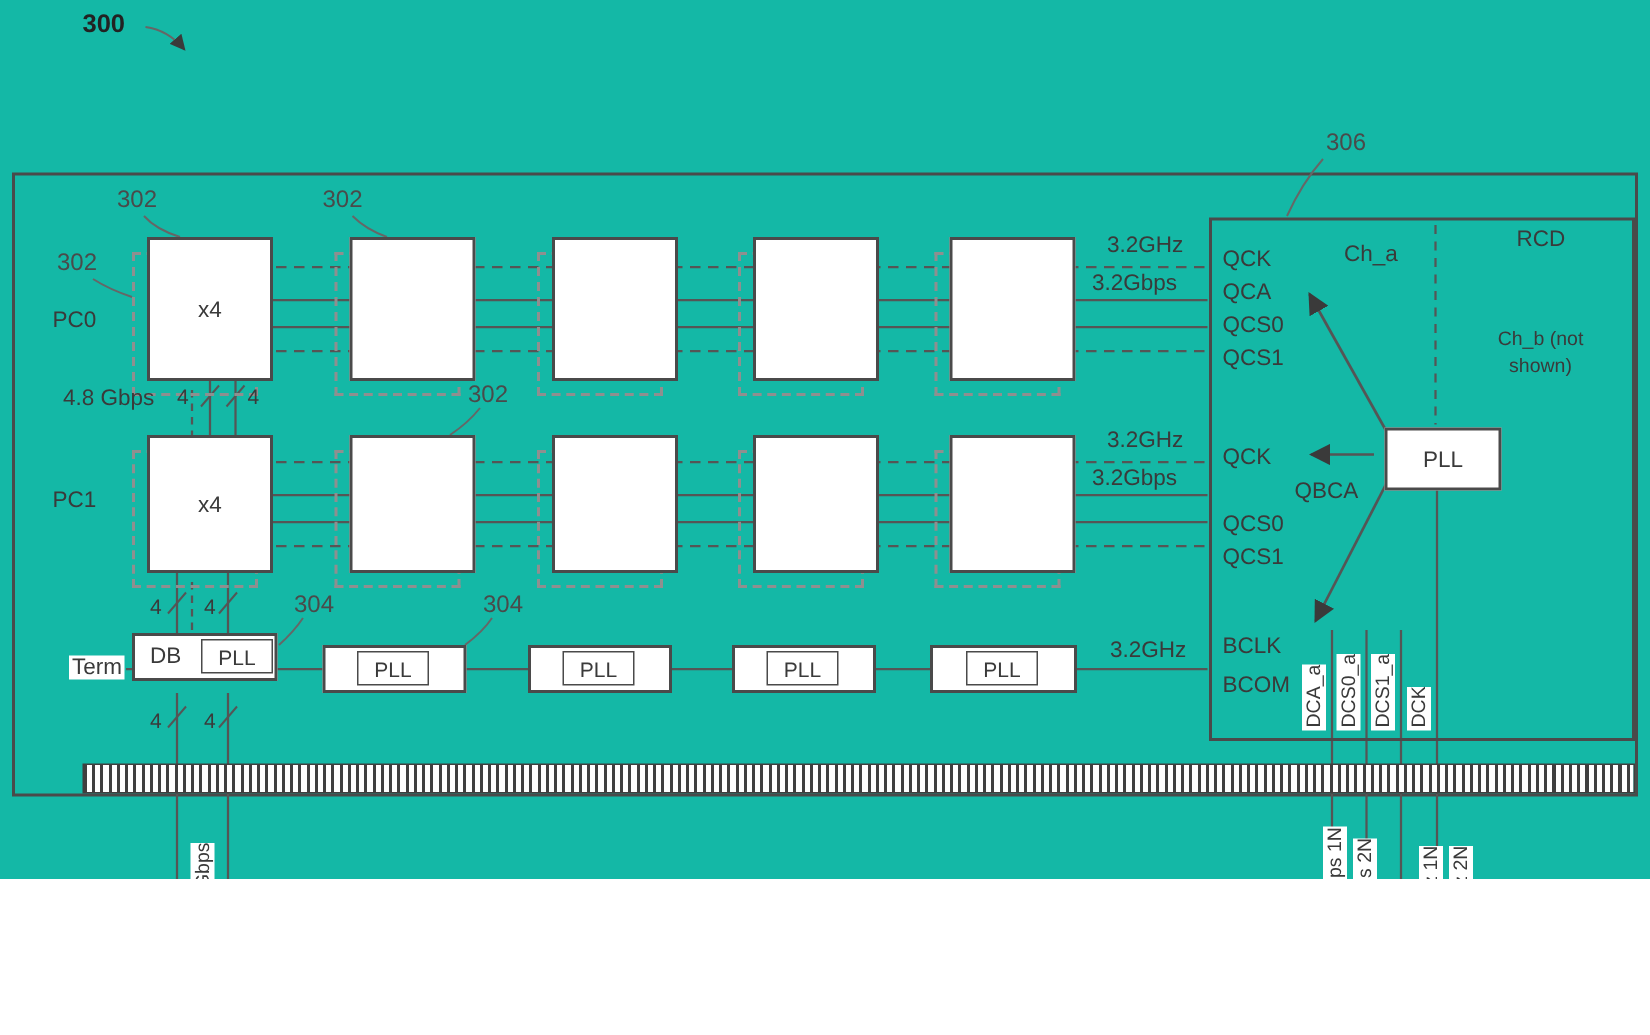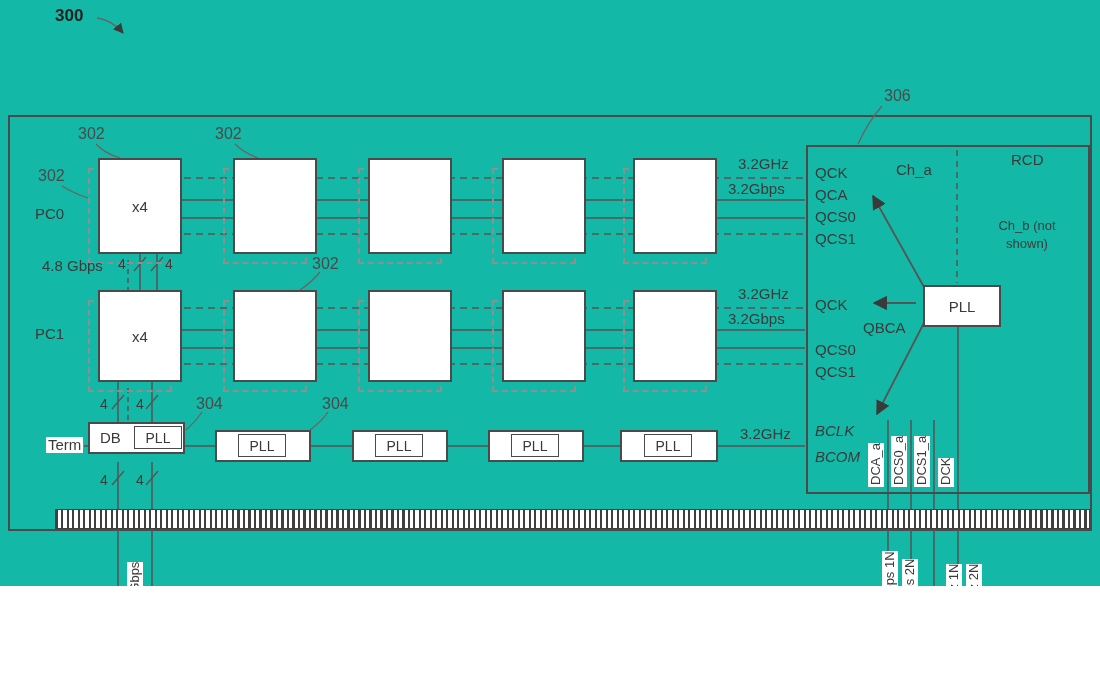--- a/index.html
+++ b/index.html
@@ -189,22 +189,22 @@
     <div class="lbl" style="left:7px;top:18px;">QCK</div>
     <div class="lbl" style="left:7px;top:40px;">QCA</div>
     <div class="lbl" style="left:7px;top:62px;">QCS0</div>
     <div class="lbl" style="left:7px;top:84px;">QCS1</div>
 
     <div class="lbl" style="left:7px;top:150px;">QCK</div>
     <div class="lbl" style="left:7px;top:173px;margin-left:48px;">QBCA</div>
     <div class="lbl" style="left:7px;top:195px;">QCS0</div>
     <div class="lbl" style="left:7px;top:217px;">QCS1</div>
 
-    <div class="lbl" style="left:7px;top:276px;font-style:italic;">BCLK</div>
-    <div class="lbl" style="left:7px;top:302px;font-style:italic;">BCOM</div>
+    <div class="lbl" style="left:7px;top:276px;">BCLK</div>
+    <div class="lbl" style="left:7px;top:302px;">BCOM</div>
   </div>
 
   <div class="vlabel" style="left:884px;top:471px;">DCA_a</div>
   <div class="vlabel" style="left:907px;top:471px;">DCS0_a</div>
   <div class="vlabel" style="left:930px;top:471px;">DCS1_a</div>
   <div class="vlabel" style="left:954px;top:471px;">DCK</div>
 
   <div class="strip"></div>
 
   <div class="vlabel" style="left:143px;top:604px;">12.8Gbps</div>

